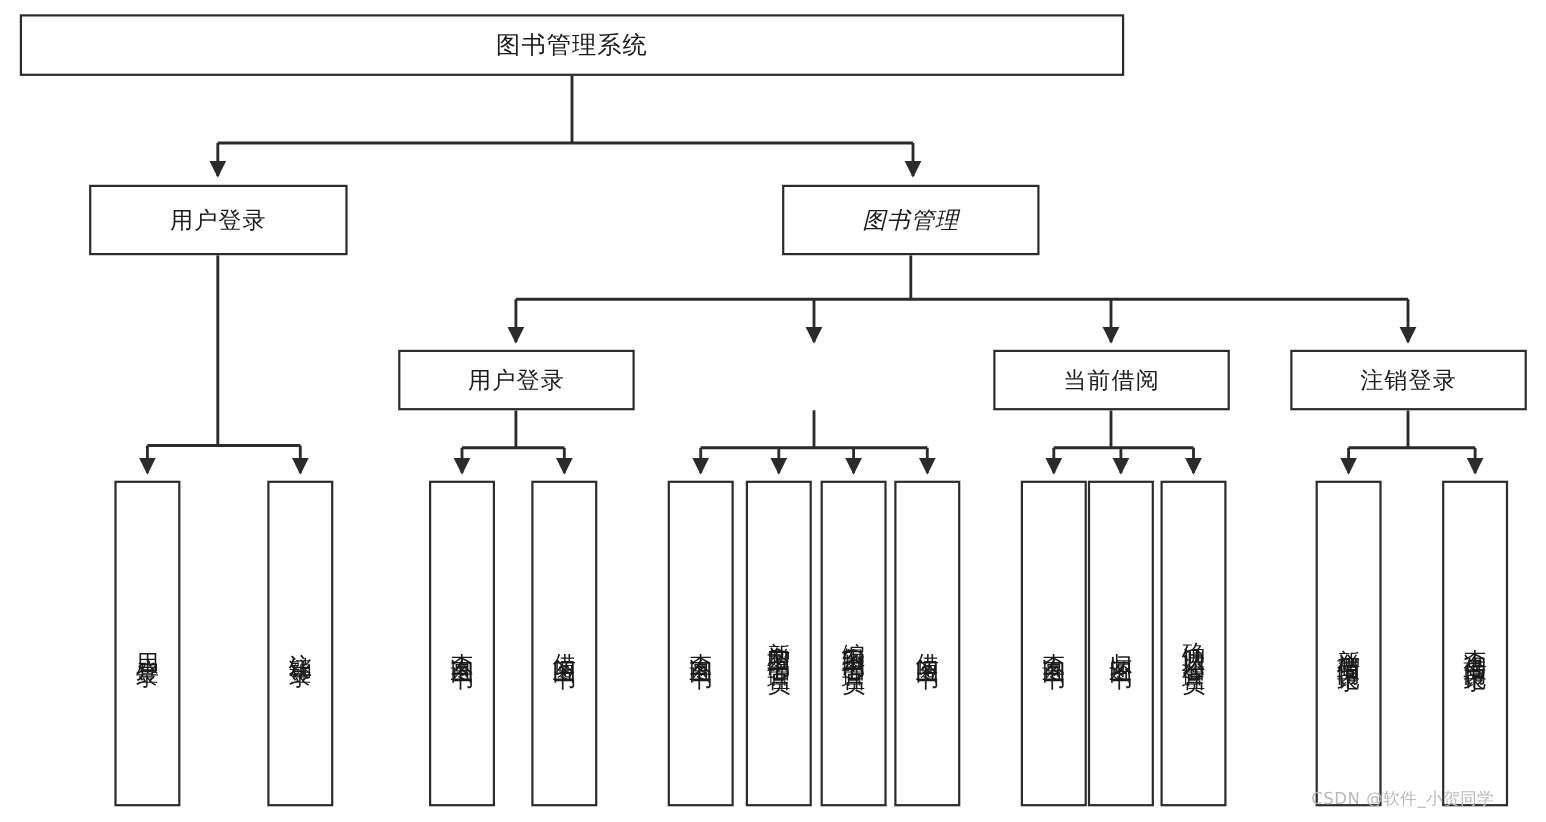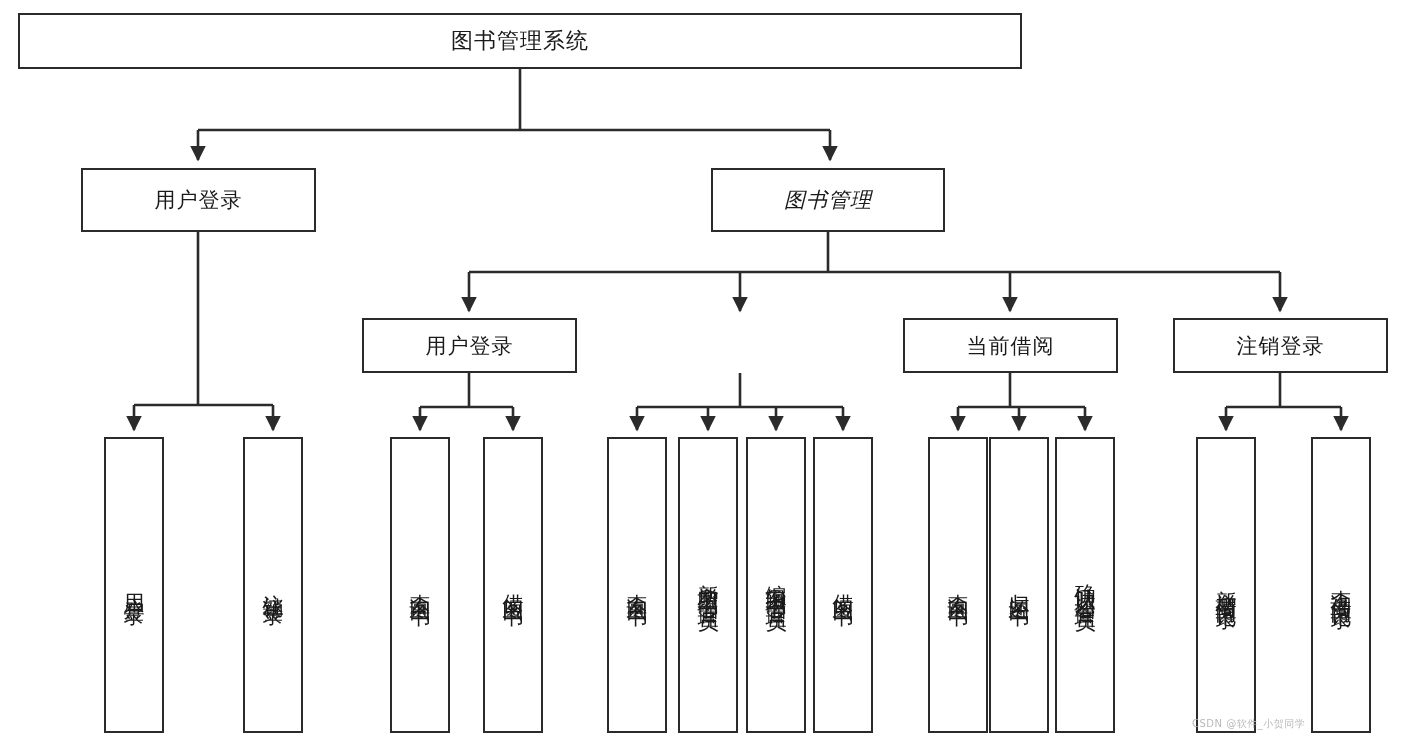--- a/index.html
+++ b/index.html
@@ -48,21 +48,21 @@
     letter-spacing: 4px;
     line-height: 1.05;
     display: block;
     text-align: center;
   }
   .node.root {
     font-size: 22px;
   }
   .watermark {
     position: absolute;
-    font-size: 10px;
+    font-size: 15px;
     color: #b9b9b9;
     white-space: nowrap;
     letter-spacing: 0.5px;
   }
 </style>
 </head>
 <body>
 
 <div id="canvas">
 

